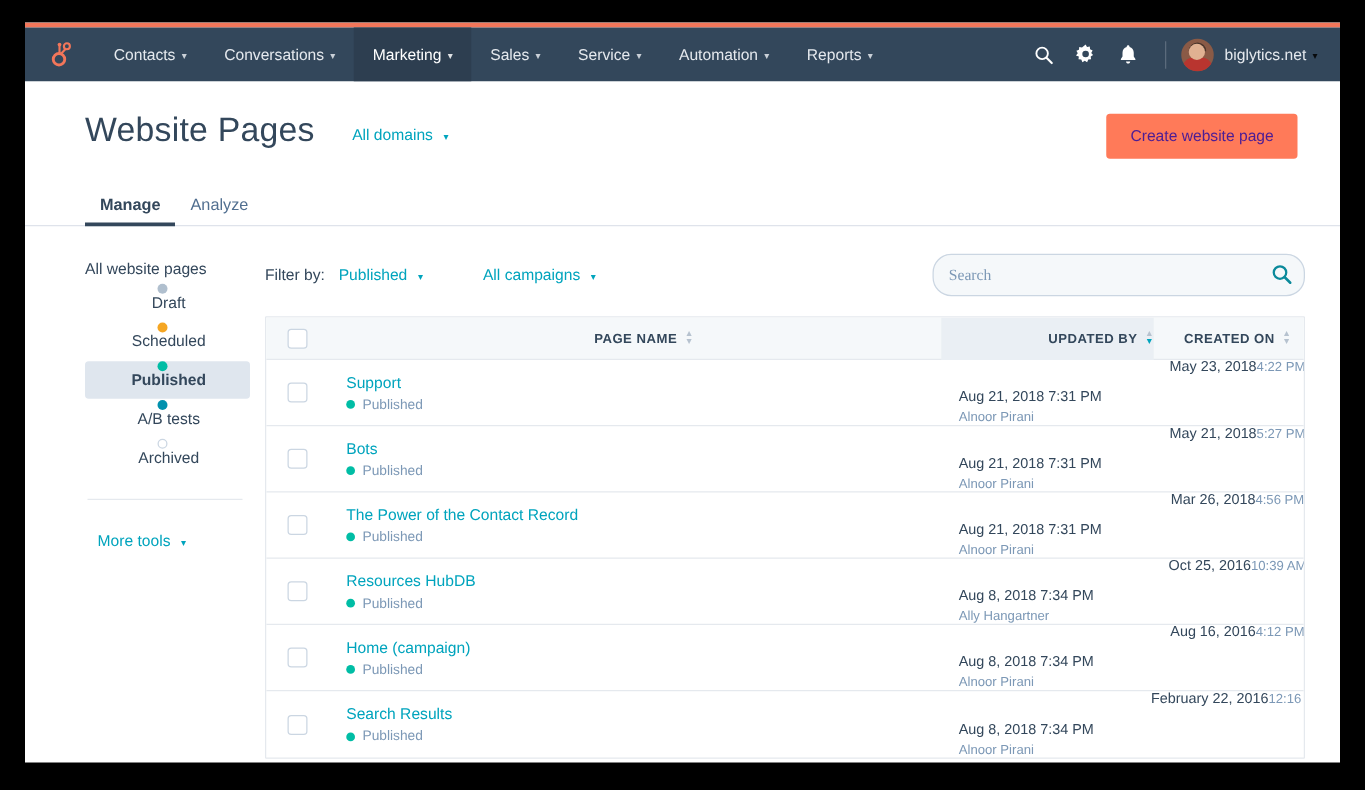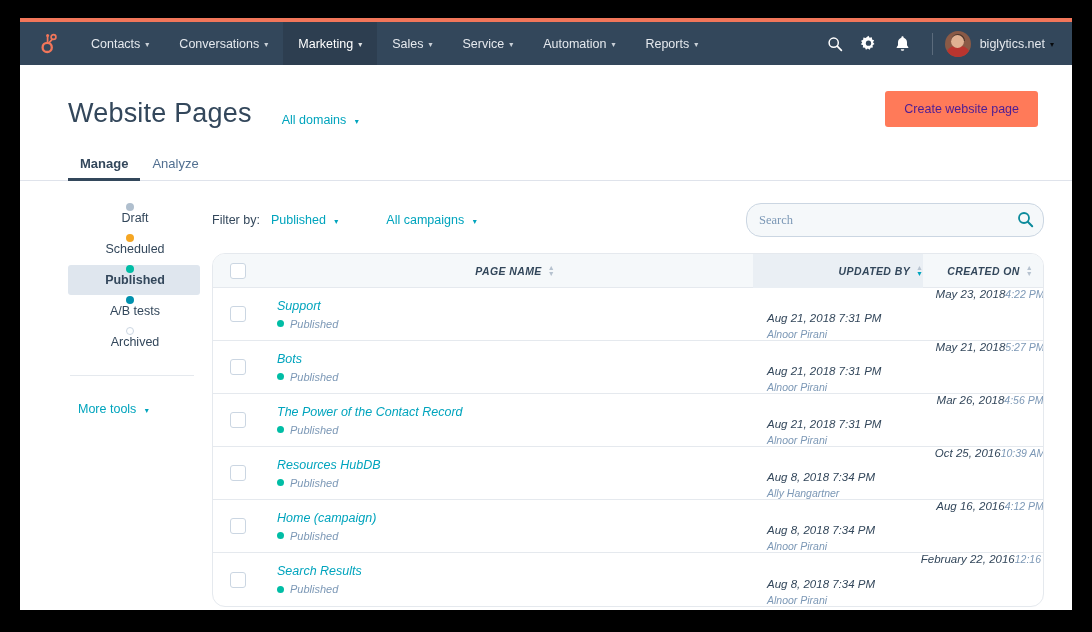--- a/index.html
+++ b/index.html
@@ -121,21 +121,21 @@
     color: #e5e9ee;
     font-size: 12.5px;
     margin-left: 9px;
     white-space: nowrap;
   }
 
   
   #page-header {
     padding: 26px 34px 0 48px;
     display: flex;
-    align-items: flex-end;
+    align-items: flex-start;
   }
   #page-title {
     font-size: 27px;
     color: #33475b;
     font-weight: normal;
     letter-spacing: .2px;
     line-height: 1;
   }
   #domain-select {
     color: #00a4bd;
@@ -289,24 +289,23 @@
   #search-input::placeholder { color: #7c98b6; }
   #search-icon-btn {
     position: absolute;
     right: 10px; top: 8px;
     cursor: pointer;
   }
 
   
   #table {
     border: 1px solid #e5e9ee;
-    border-radius: 13px;
+    border-radius: 1px;
     background: #ffffff;
     overflow: hidden;
-    font-style: italic;
   }
   .trow {
     display: flex;
     align-items: stretch;
   }
   #thead {
     background: #f5f8fa;
     border-bottom: 1px solid #e5e9ee;
     height: 34px;
   }
@@ -469,20 +468,23 @@
       <span>Manage</span>
     </div>
     <div class="tab">
       <span>Analyze</span>
     </div>
   </div>
 
   <div id="content">
 
     <div id="sidebar">
+      <div id="all-pages-label">
+        <span>All website pages</span>
+      </div>
 
       <div class="side-item">
         <span class="side-dot" style="background:#b0bfce"></span>
         <span class="side-label">Draft</span>
       </div>
 
       <div class="side-item">
         <span class="side-dot" style="background:#f5a623"></span>
         <span class="side-label">Scheduled</span>
       </div>

